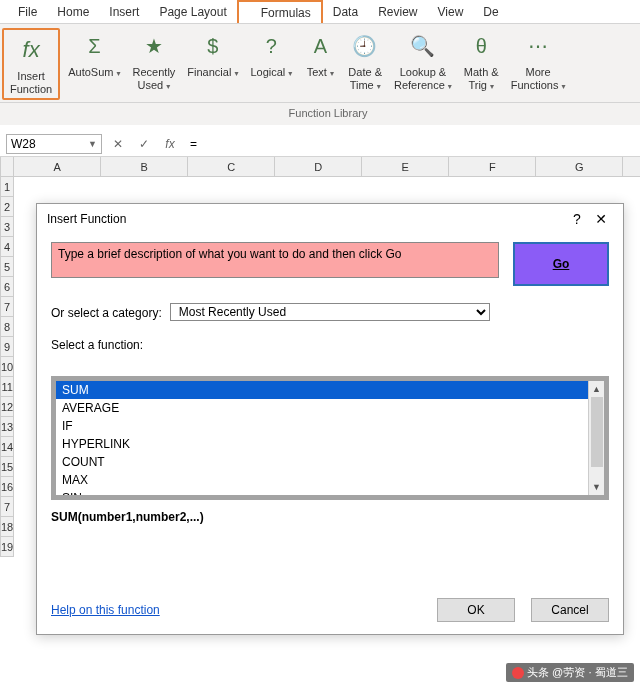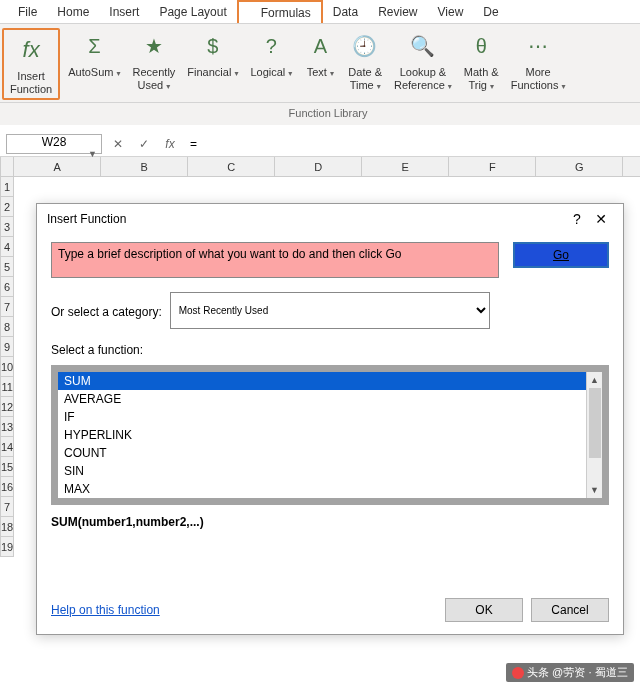--- a/index.html
+++ b/index.html
@@ -11,53 +11,53 @@
 
 .ribbon { display: flex; background: #f3f2f1; border-bottom: 1px solid #d4d4d4; padding: 2px 0 0 0; }
 .ribbon-item { display: flex; flex-direction: column; align-items: center; padding: 4px 6px 2px 6px; cursor: pointer; position: relative; }
 .ribbon-item.highlighted { border: 2px solid #e8833a; border-radius: 2px; margin: 2px; }
 .ribbon-item .icon-box { width: 32px; height: 32px; display: flex; align-items: center; justify-content: center; margin-bottom: 4px; }
 .ribbon-item .label { font-size: 11px; line-height: 13px; text-align: center; color: #333; }
 .ribbon-item .chev { font-size: 8px; color: #666; margin-top: 2px; }
 .ribbon-group-label { width: 100%; text-align: center; font-size: 11px; color: #666; padding: 4px 0 6px 16px; background: #f3f2f1; }
 
 .formula-bar { display: flex; align-items: center; height: 26px; border-bottom: 1px solid #d4d4d4; padding: 0 6px; gap: 6px; margin-top: 6px; }
-.namebox { width: 96px; height: 20px; border: 1px solid #b0b0b0; background: #fff; display: flex; align-items: center; padding: 0 4px; font-size: 12px; flex-direction: column; }
+.namebox { width: 96px; height: 20px; border: 1px solid #b0b0b0; background: #fff; display: flex; align-items: center; padding: 0 4px; font-size: 12px; }
 .namebox .dd { margin-left: auto; font-size: 9px; color: #666; }
 .fb-btn { width: 20px; height: 20px; display: flex; align-items: center; justify-content: center; color: #666; cursor: pointer; }
 .fb-input { flex: 1; height: 20px; border: none; outline: none; padding: 0 4px; font-size: 12px; }
 
 .sheet { display: flex; }
 .rownums { display: flex; flex-direction: column; width: 30px; }
 .rownums .hdr { height: 20px; background: #f0f0f0; border: 1px solid #ccc; border-top: none; }
 .rownums .rn { height: 20px; background: #f0f0f0; border: 1px solid #ccc; border-top: none; display: flex; align-items: center; justify-content: center; font-size: 11px; color: #333; }
 .cols { flex: 1; }
 .colheads { display: flex; }
 .colheads .ch { width: 87px; height: 20px; background: #f0f0f0; border: 1px solid #ccc; border-left: none; border-top: none; display: flex; align-items: center; justify-content: center; font-size: 11px; color: #333; }
 
 .dialog { position: absolute; left: 36px; top: 203px; width: 588px; height: 432px; background: #fff; border: 1px solid #999; box-shadow: 0 2px 12px rgba(0,0,0,0.2); display: flex; flex-direction: column; }
 .dialog-title { display: flex; align-items: center; height: 30px; padding: 0 10px; font-size: 12px; }
 .dialog-title .sp { flex: 1; }
 .dialog-title .btn { width: 24px; text-align: center; cursor: pointer; font-size: 14px; }
 .dialog-body { padding: 8px 14px; flex: 1; display: flex; flex-direction: column; }
 .dlabel { font-size: 12px; margin: 6px 0 4px 0; }
 .search-row { display: flex; gap: 14px; align-items: flex-start; }
 .search-box { flex: 1; height: 36px; border: 1px solid #888; padding: 4px 6px; font-size: 12px; background: #fca5a5; }
-.go-btn { width: 96px; height: 26px; border: 2px solid #2a6fb5; background: #1d4ed8; cursor: pointer; font-size: 12px; }
+.go-btn { width: 96px; height: 44px; border: 2px solid #2a6fb5; background: #8b5cf6; cursor: pointer; font-size: 12px; font-weight: bold; }
 .cat-row { display: flex; align-items: center; gap: 8px; margin-top: 14px; }
-.cat-select { flex: 1; max-width: 320px; height: 37px; border: 1px solid #888; padding: 0 4px; font-size: 10px; background: #fff;}
-.func-list { border: 7px solid #a3a3a3; height: 140px; margin-top: 4px; overflow: hidden; position: relative; }
+.cat-select { flex: 1; max-width: 320px; height: 18px; border: 1px solid #888; padding: 0 4px; font-size: 12px; background: #fff;}
+.func-list { border: 5px solid #a3a3a3; height: 124px; margin-top: 20px; overflow: hidden; position: relative; }
 .func-list .fitem { padding: 2px 6px; font-size: 12px; cursor: pointer; }
 .func-list .fitem.sel { background: #0a5fd1; color: #fff; }
 .func-list .scrollbar { position: absolute; right: 0; top: 0; width: 16px; height: 100%; background: #eee; border-left: 1px solid #ccc; }
 .func-list .scrollbar .arrow { height: 16px; display: flex; align-items: center; justify-content: center; font-size: 9px; color: #555; }
 .func-list .scrollbar .thumb { position: absolute; left: 2px; top: 16px; width: 12px; height: 70px; background: #ccc; }
 .desc { margin-top: 10px; font-size: 12px; }
 .desc b { font-weight: 700; }
-.dialog-footer { display: flex; align-items: center; padding: 10px 14px 12px 14px; gap: 8px; }
+.dialog-footer { display: flex; align-items: center; padding: 10px 14px 12px 14px; gap: 16px; }
 .help-link { color: #1155cc; text-decoration: underline; cursor: pointer; font-size: 12px; }
 .sp { flex: 1; }
 .dbtn { width: 78px; height: 24px; background: #e1e1e1; border: 1px solid #adadad; cursor: pointer; font-size: 12px; }
 
 .watermark { position: absolute; right: 6px; bottom: 2px; font-size: 11px; color: #fff; background: rgba(0,0,0,0.55); padding: 2px 6px; border-radius: 2px; }
 .wm-icon { display: inline-block; width: 12px; height: 12px; background: #e44; border-radius: 50%; vertical-align: middle; margin-right: 3px; }
 </style>
 </head>
 <body>
 
@@ -184,22 +184,22 @@
       </select>
     </div>
     <div class="dlabel" style="margin-top:14px;">Select a function:</div>
     <div class="func-list" id="funclist">
 
     <div class="fitem sel">SUM</div>
         <div class="fitem">AVERAGE</div>
         <div class="fitem">IF</div>
         <div class="fitem">HYPERLINK</div>
         <div class="fitem">COUNT</div>
+        <div class="fitem">MAX</div>
         <div class="fitem">SIN</div>
-        <div class="fitem">MAX</div>
         <div class="scrollbar">
         <div class="arrow">▲</div>
         <div class="thumb"></div>
         <div class="arrow" style="position:absolute;bottom:0;width:100%;">▼</div>
       </div>
       </div>
     <div class="desc">
       <b>SUM(number1,number2,...)</b>
     </div>
   </div>

